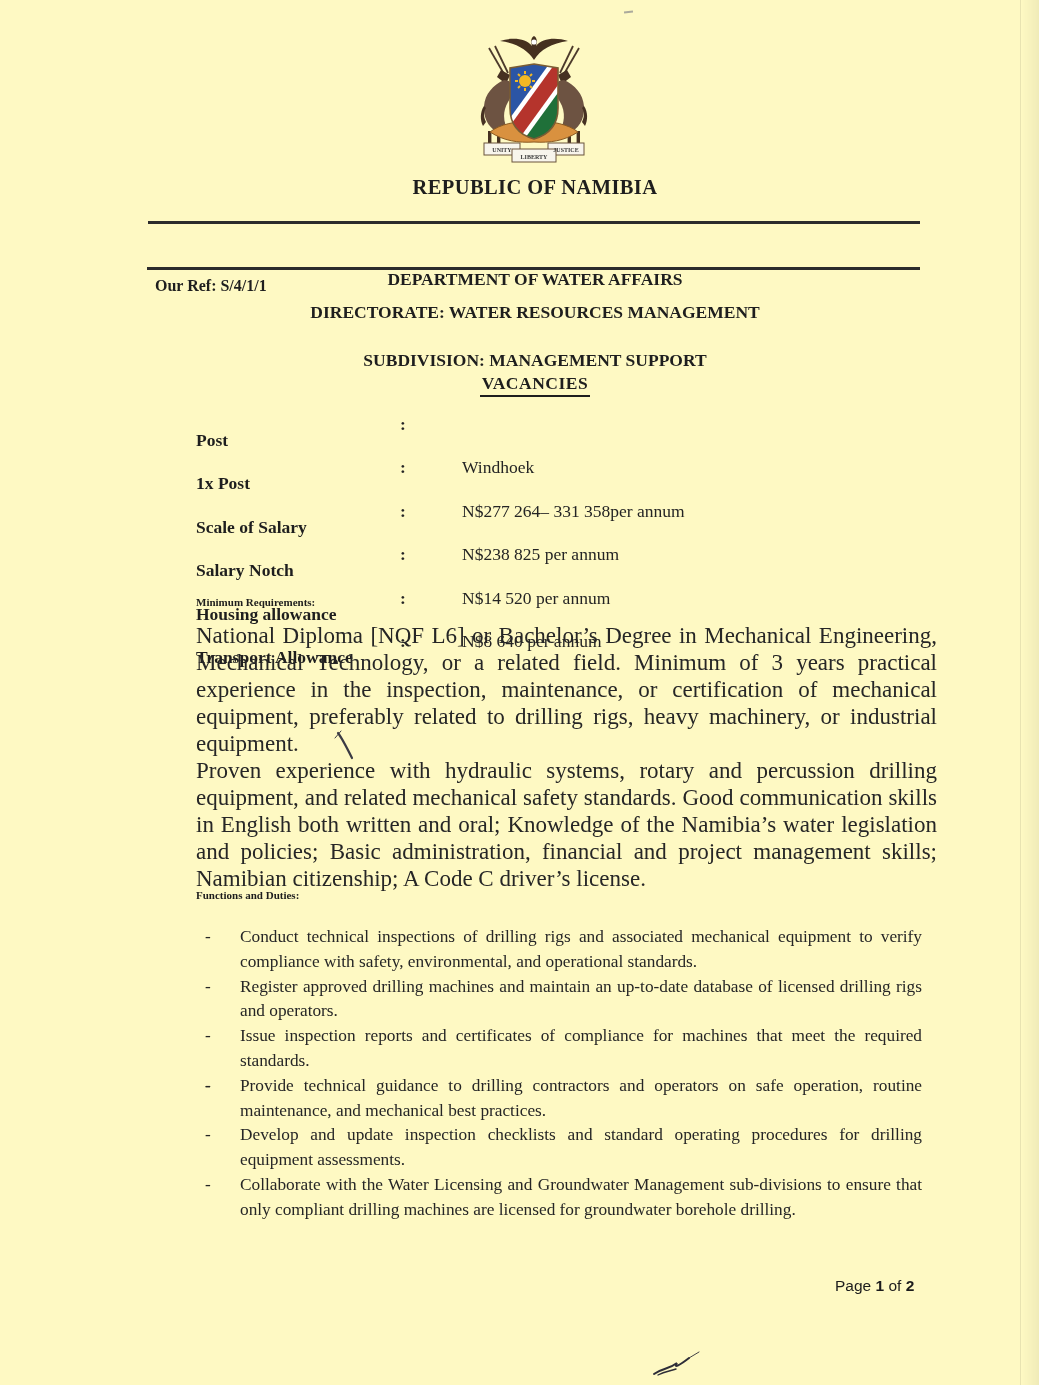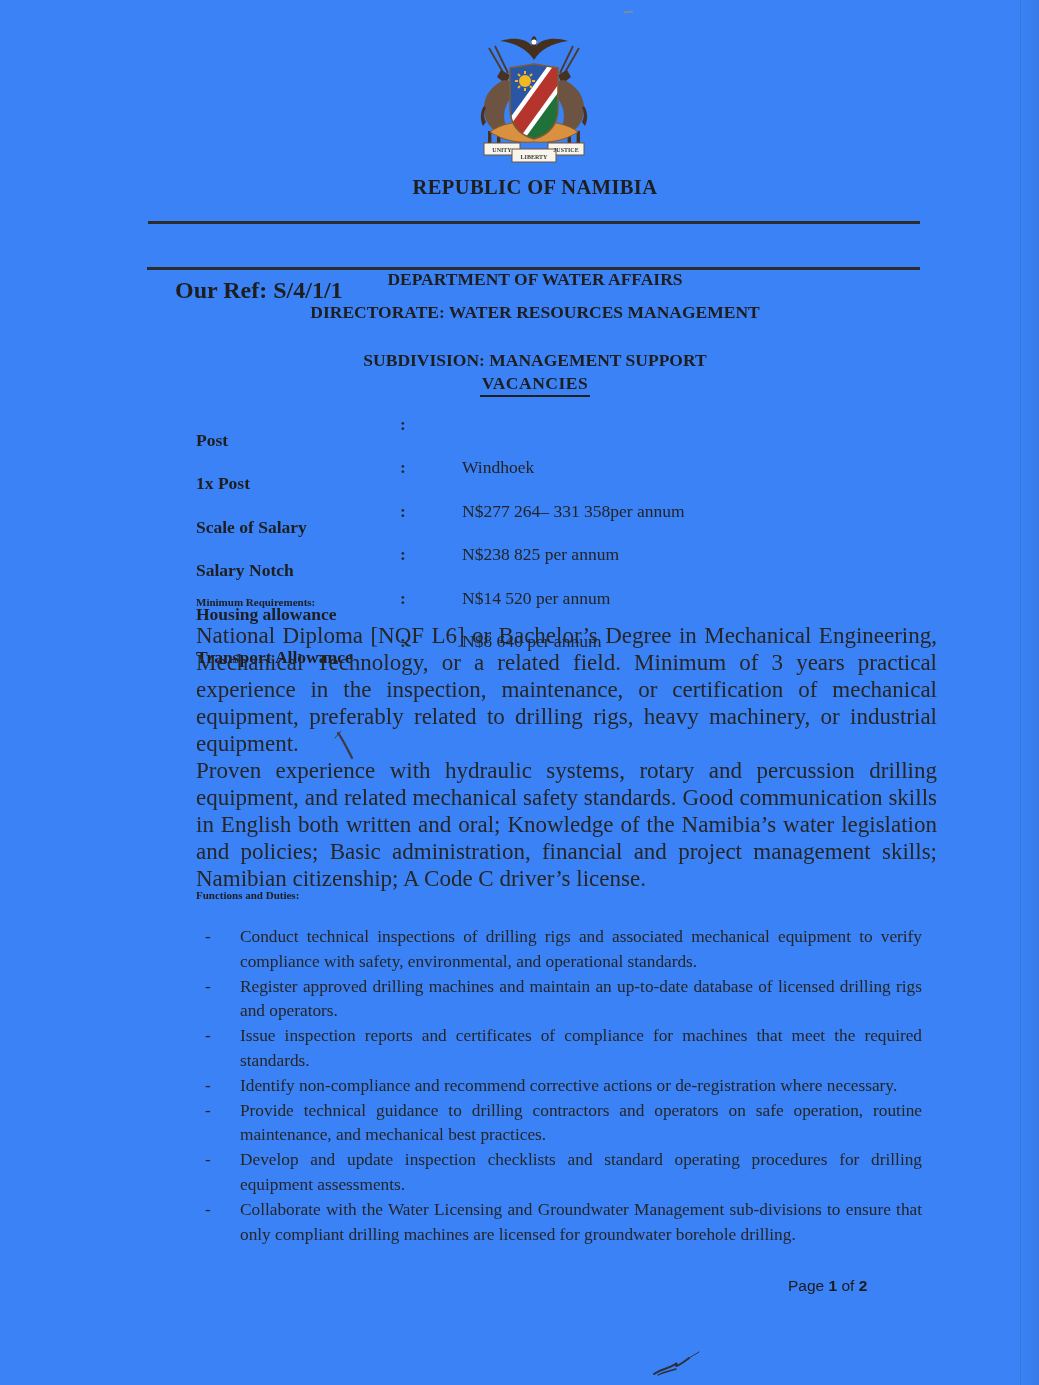--- a/index.html
+++ b/index.html
@@ -1,20 +1,20 @@
 <!DOCTYPE html>
 <html><head>
 <meta charset="utf-8">
 <style>
   html,body{margin:0;padding:0;background:#e9e9e9;}
   .page{
     position:relative;
     width:1039px;height:1385px;
     margin:0 auto;
-    background:#3b82f6;
+    background:#fef9c3;
     font-family:"Liberation Serif","DejaVu Serif",serif;
     color:#242424;
     overflow:hidden;
   }
   .scan-edge{
     position:absolute;top:0;right:0;width:18px;height:100%;
     background:linear-gradient(to right, rgba(0,0,0,0), rgba(0,0,0,0.055));
     border-left:1px solid rgba(0,0,0,0.03);
   }
   .top-dash{
@@ -24,21 +24,21 @@
   .coat{position:absolute;left:468px;top:36px;width:132px;height:134px;}
   .cline{
     position:absolute;left:60px;width:950px;text-align:center;
     font-weight:bold;font-size:17.5px;line-height:22px;color:#1e1e1e;
   }
   .republic{font-size:20.5px;letter-spacing:.4px;}
   .ministry{font-size:20px;letter-spacing:.2px;}
   .rule{position:absolute;height:3px;background:#2c2c2c;}
   .our-ref{
     position:absolute;left:155px;top:277px;
-    font-weight:bold;font-size:24px;color:#1e1e1e;margin-left:20px;
+    font-weight:bold;font-size:16px;color:#1e1e1e;
   }
   .vacancies-line{letter-spacing:.5px;}
   .vacancies-underline{display:inline-block;border-bottom:2.5px solid #1e1e1e;padding:0 2px 1px 2px;}
   .details{position:absolute;left:196px;top:411px;width:760px;font-size:17.5px;}
   .details .row{display:grid;grid-template-columns:204px 62px 1fr;line-height:27.4px;}
   .details .lbl{font-weight:bold;color:#1e1e1e;margin-top:16px;}
   .details .sep{font-weight:bold;}
   .details .val b{font-weight:bold;}
   .sec-heading{
     position:absolute;left:196px;font-weight:bold;font-size:11px;color:#1d1d1d;
@@ -49,21 +49,21 @@
   }
   .pen-mark{position:absolute;pointer-events:none;}
   .duties{
     position:absolute;left:196px;top:925px;width:726px;
     font-size:17.3px;line-height:24.8px;text-align:justify;color:#262626;
     list-style:none;margin:0;padding:0;
   }
   .duties li{position:relative;padding-left:44px;}
   .duties .dash{position:absolute;left:9px;top:0;}
   .page-num{
-    position:absolute;left:788px;top:1277px;
+    position:absolute;left:835px;top:1277px;
     font-family:"Liberation Sans","DejaVu Sans",sans-serif;
     font-size:15.5px;color:#1c1c1c;
   }
   .page-num b{font-weight:bold;}
   .scribble{position:absolute;left:650px;top:1348px;}
 </style>
 </head>
 <body>
 
 <div class="page">
@@ -194,21 +194,20 @@
     <li>
       <span class="dash">-</span>
       <span>Register approved drilling machines and maintain an up-to-date database of licensed drilling rigs and operators.</span>
     </li>
     <li>
       <span class="dash">-</span>
       <span>Issue inspection reports and certificates of compliance for machines that meet the required standards.</span>
     </li>
     <li>
       <span class="dash">-</span>
-      <span>Identify non-compliance and recommend corrective actions or de-registration where necessary.</span>
     </li>
     <li>
       <span class="dash">-</span>
       <span>Provide technical guidance to drilling contractors and operators on safe operation, routine maintenance, and mechanical best practices.</span>
     </li>
     <li>
       <span class="dash">-</span>
       <span>Develop and update inspection checklists and standard operating procedures for drilling equipment assessments.</span>
     </li>
     <li>

